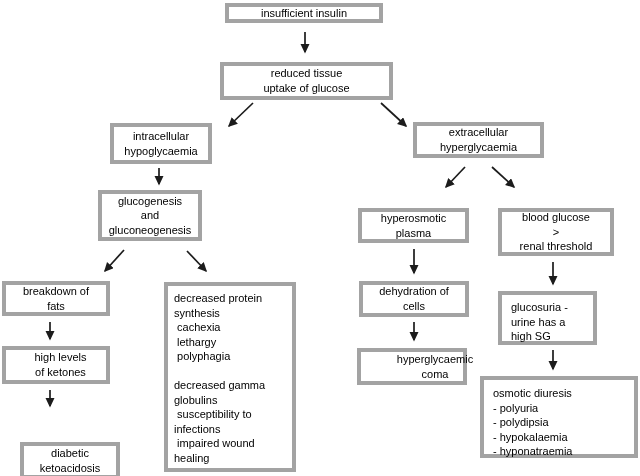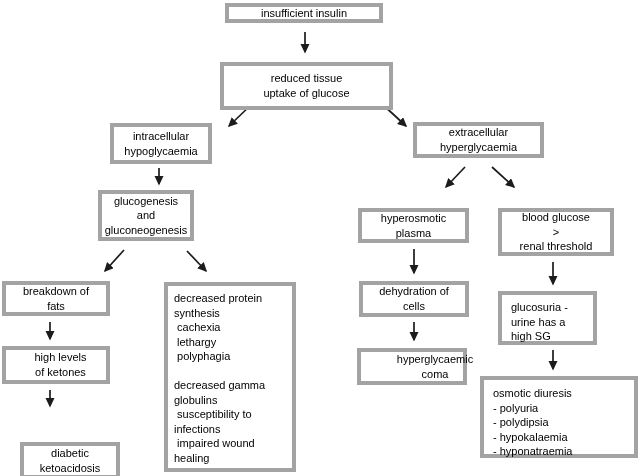--- a/index.html
+++ b/index.html
@@ -38,23 +38,23 @@
     pointer-events: none;
   }
   #edges line {
     stroke: #1c1c1c;
     stroke-width: 1.7;
   }
   #edges .head { fill: #1c1c1c; }
 
   
   #n-insufficient   { left:225px; top:3px;   width:158px; height:20px; }
-  #n-reduced        { left:220px; top:62px;  width:173px; height:48px; }
+  #n-reduced        { left:220px; top:62px;  width:173px; height:38px; }
   #n-intracell      { left:110px; top:123px; width:102px; height:41px; }
-  #n-glucogenesis   { left:98px;  top:190px; width:96px; height:51px; }
+  #n-glucogenesis   { left:98px;  top:190px; width:104px; height:51px; }
   #n-extracell      { left:413px; top:122px; width:131px; height:36px; }
   #n-breakdown      { left:2px;   top:281px; width:108px; height:35px; }
   #n-ketones        { left:2px;   top:346px; width:108px; height:38px;padding-left:11px; }
   #n-ketoacidosis   { left:20px;   top:413px; width:100px; height:37px;margin-top:29px; }
   #n-protein        { left:164px; top:282px; width:132px; height:190px; padding:5px 4px 4px 6px; }
   #n-hyperosmotic   { left:358px; top:208px; width:111px; height:35px; }
   #n-dehydration    { left:359px; top:281px; width:110px; height:36px; }
   #n-coma           { left:357px; top:348px; width:110px; height:37px;padding-left:48px; }
   #n-bloodglucose   { left:498px; top:208px; width:116px; height:48px; }
   #n-glucosuria     { left:498px; top:291px; width:99px;  height:54px; padding:5px 4px 0 9px; }

